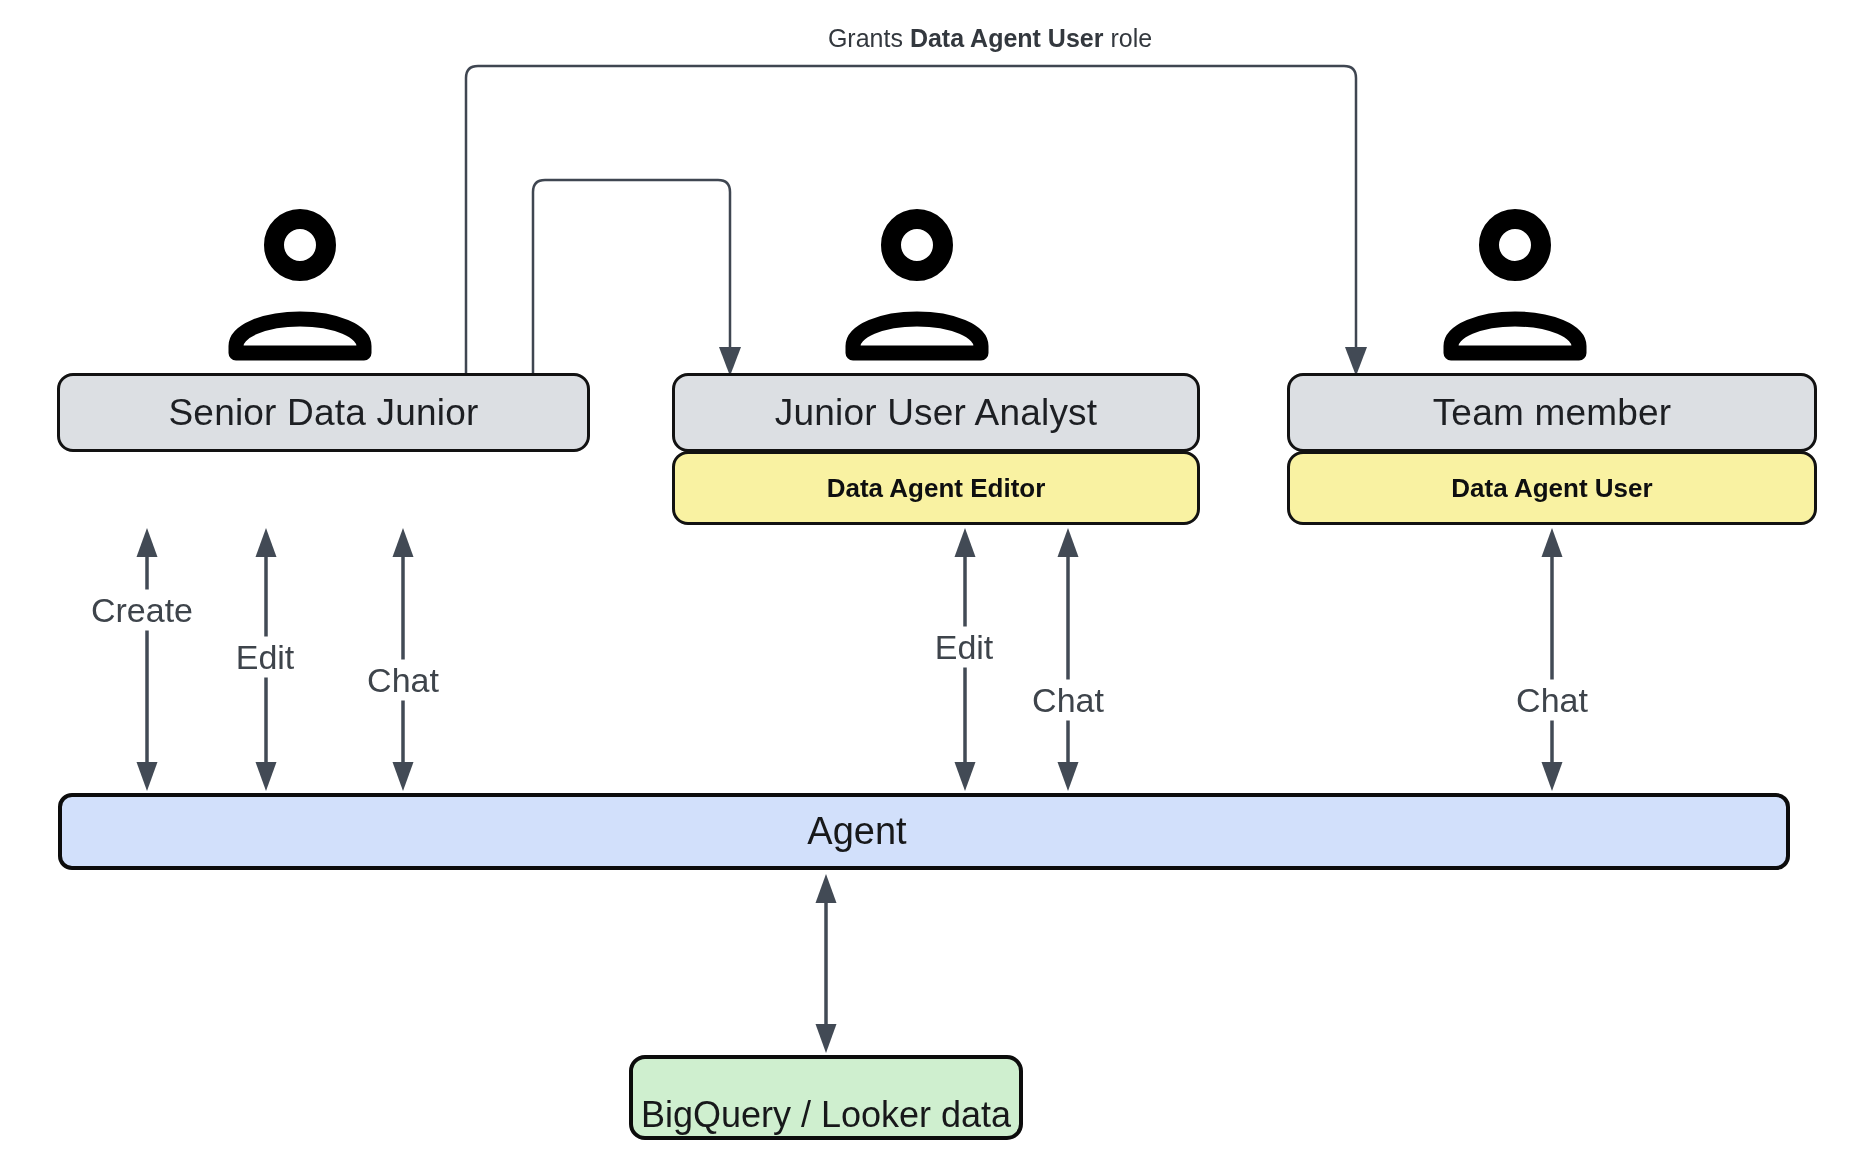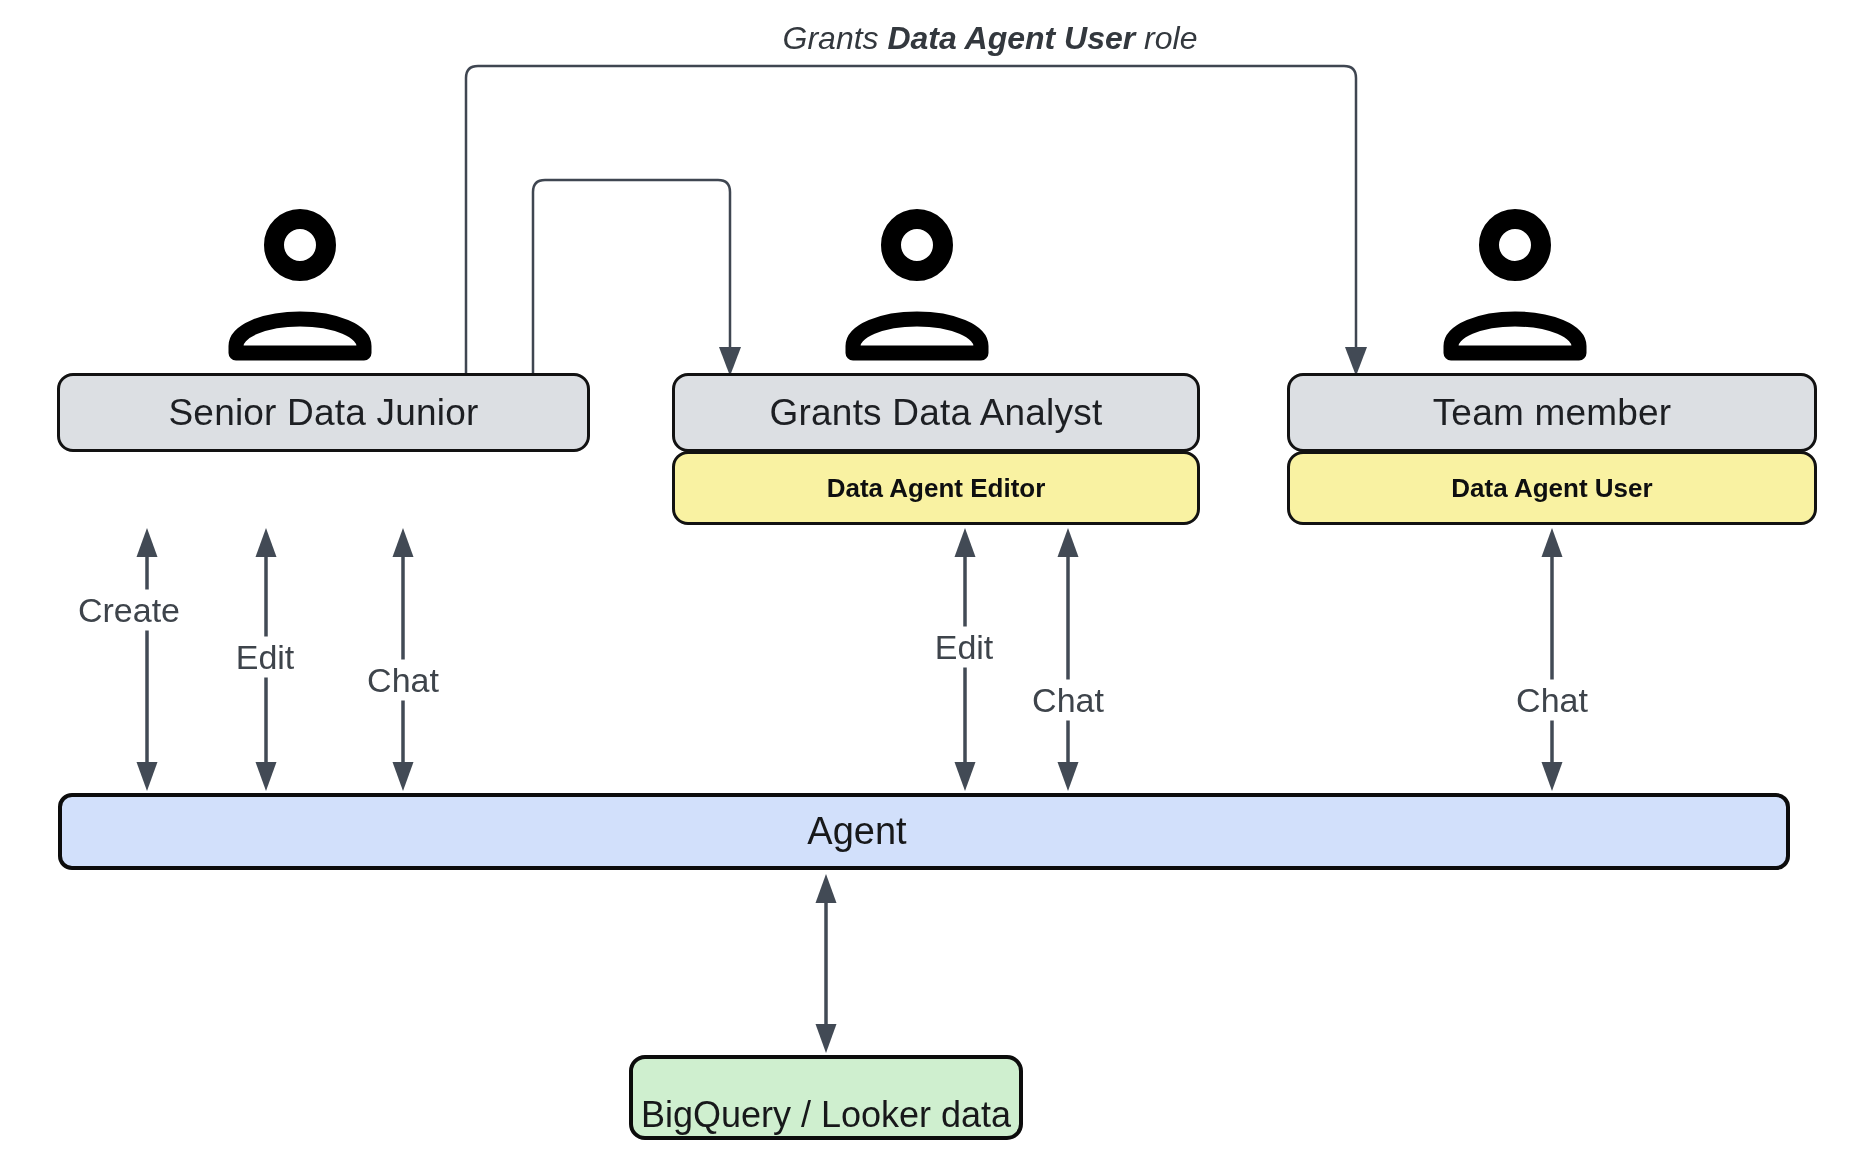--- a/index.html
+++ b/index.html
@@ -35,21 +35,21 @@
   
   .action-label{
     position:absolute;transform:translate(-50%,-50%);
     background:#ffffff;padding:1px 6px;
     font-size:34px;color:#3e444b;white-space:nowrap;
   }
 
   
   .grant-label{
     position:absolute;transform:translate(-50%,-50%);
-    font-size:32px;font-style:italic;color:#33383e;white-space:nowrap;
+    font-size:25px;color:#33383e;white-space:nowrap;
   }
   .grant-label b{font-weight:bold;}
 
   
   .agent-bar{
     position:absolute;left:58px;top:793px;width:1732px;height:77px;
     background:#d2e0fb;
     border:4px solid #0c0c0c;border-radius:14px;
     box-sizing:border-box;
     display:flex;align-items:center;justify-content:center;
@@ -139,34 +139,34 @@
   <svg class="person" style="left:1440px;top:205px;" viewBox="0 0 150 165">
     <circle cx="75" cy="40" r="26" fill="#fff" stroke="#000" stroke-width="20"></circle>
     <path d="M11 148 L11 141 A64 27 0 0 1 139 141 L139 148 Z" fill="#fff" stroke="#000" stroke-width="15" stroke-linejoin="round"></path>
   </svg>
 
   <div class="actor-box" style="left:57px;top:373px;width:533px;">
     <span>Senior Data Junior</span>
   </div>
 
   <div class="actor-box" style="left:672px;top:373px;width:528px;">
-    <span>Grants Data Analyst</span>
+    <span>Junior User Analyst</span>
   </div>
   <div class="role-box" style="left:672px;top:451px;width:528px;">
     <span>Data Agent Editor</span>
   </div>
 
   <div class="actor-box" style="left:1287px;top:373px;width:530px;">
     <span>Team member</span>
   </div>
   <div class="role-box" style="left:1287px;top:451px;width:530px;">
     <span>Data Agent User</span>
   </div>
 
-  <span class="action-label" style="left:129px;top:610px;">Create</span>
+  <span class="action-label" style="left:142px;top:610px;">Create</span>
   <span class="action-label" style="left:265px;top:657px;">Edit</span>
   <span class="action-label" style="left:403px;top:680px;">Chat</span>
   <span class="action-label" style="left:964px;top:647px;">Edit</span>
   <span class="action-label" style="left:1068px;top:700px;">Chat</span>
   <span class="action-label" style="left:1552px;top:700px;">Chat</span>
 
   <div class="agent-bar">
     <span>Agent</span>
   </div>
 

